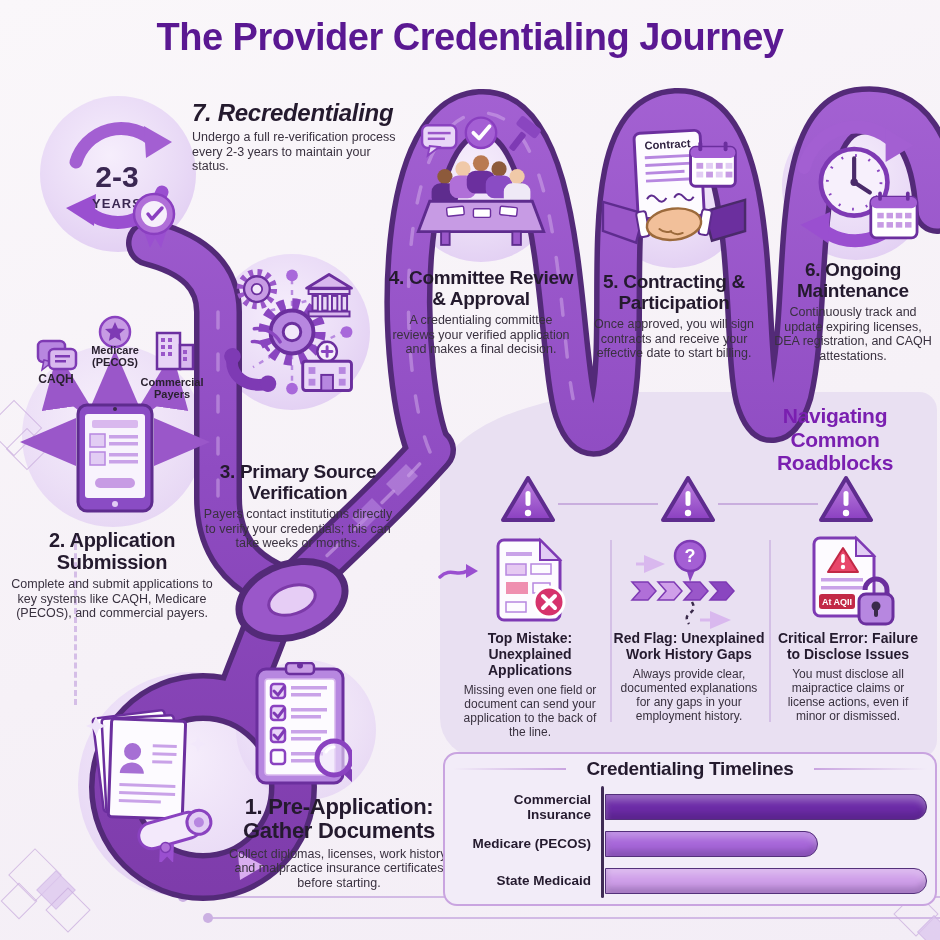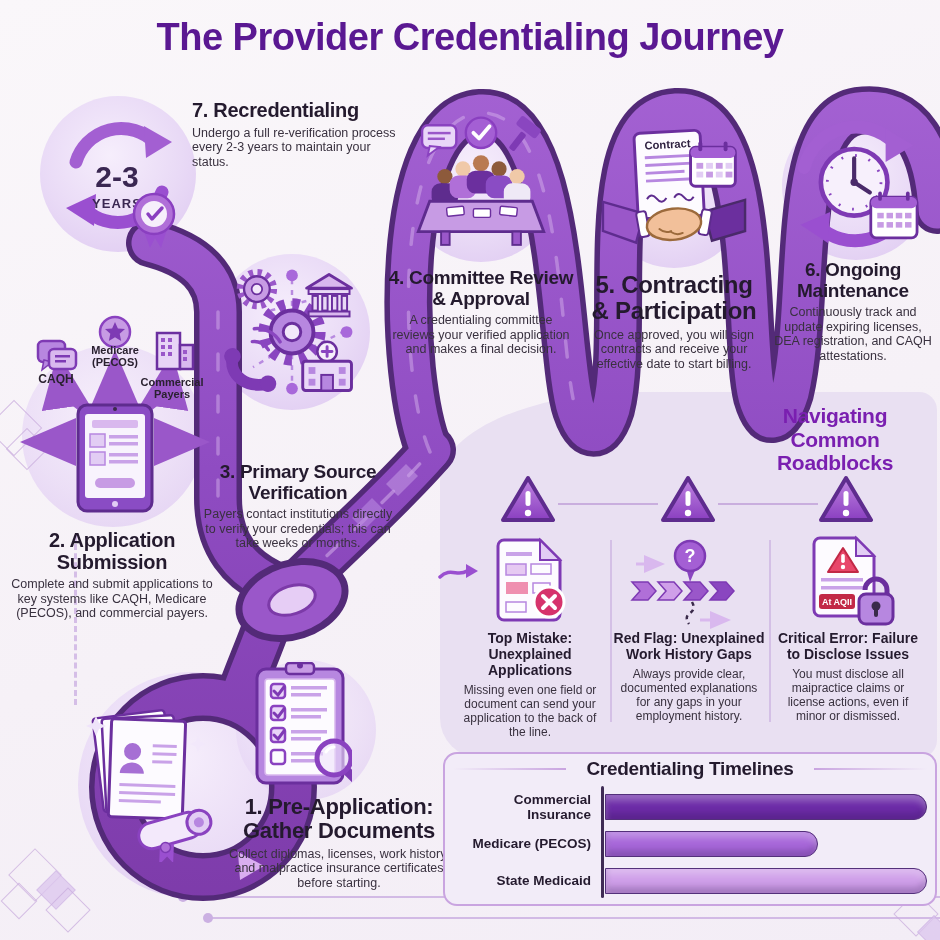--- a/index.html
+++ b/index.html
@@ -139,21 +139,21 @@
     <text x="77" y="91" text-anchor="middle" font-size="30" font-weight="bold" fill="#3a2752">2-3</text>
     <text x="77" y="112" text-anchor="middle" font-size="13" font-weight="bold" letter-spacing="1" fill="#3a2752">YEARS</text>
     <g transform="translate(114,118)">
       <polygon points="-12,12 -4,34 1,24 7,34 14,12" fill="#9a4fd0"></polygon>
       <circle r="20" fill="#b06fd8" stroke="#8a3fc0" stroke-width="2.5"></circle>
       <circle r="13" fill="#f6effb"></circle>
       <path d="M-6 0 L-2 5 L8 -6" stroke="#8a3fc0" stroke-width="3.5" fill="none" stroke-linecap="round" stroke-linejoin="round"></path>
     </g>
   </svg>
   <div class="abs" style="left:192px;top:100px;width:205px;">
-    <div class="step-title" style="font-size:20px;">7. Recredentialing</div>
+    <div class="step-title" style="font-size:24px;font-style:italic;">7. Recredentialing</div>
     <div class="step-body">Undergo a full re-verification process every 2-3 years to maintain your status.</div>
   </div>
 
   <svg class="abs" style="left:405px;top:110px;" width="152" height="152" viewBox="0 0 160 160">
     <g>
       <rect x="18" y="16" width="36" height="24" rx="6" fill="#e9d6f8" stroke="#8a42c0" stroke-width="2.5"></rect>
       <polygon points="26,38 24,48 36,39" fill="#e9d6f8" stroke="#8a42c0" stroke-width="2"></polygon>
       <rect x="24" y="23" width="24" height="2.6" fill="#9a57c9"></rect>
         <rect x="24" y="29" width="18" height="2.6" fill="#9a57c9"></rect>
     </g>
@@ -224,21 +224,21 @@
     <g>
       <polygon points="2,82 44,94 36,124 2,112" fill="#9a57c9" stroke="#5e2c8e" stroke-width="2.5"></polygon>
       <polygon points="148,80 106,92 114,122 148,112" fill="#6b2f9e" stroke="#4a2a6a" stroke-width="2.5"></polygon>
       <rect x="38" y="92" width="10" height="26" rx="3" fill="#fff" stroke="#5e2c8e" stroke-width="2" transform="rotate(-10 43 105)"></rect>
       <rect x="102" y="90" width="10" height="26" rx="3" fill="#fff" stroke="#5e2c8e" stroke-width="2" transform="rotate(10 107 103)"></rect>
       <ellipse cx="75" cy="105" rx="28" ry="16" fill="#f2c09a" stroke="#9c6a3c" stroke-width="2.5" transform="rotate(-7 75 105)"></ellipse>
       <path d="M60 110 q6 5 12 2 M72 113 q6 4 12 1" stroke="#9c6a3c" stroke-width="2" fill="none" stroke-linecap="round"></path>
     </g>
   </svg>
   <div class="abs ctr" style="left:585px;top:272px;width:178px;">
-    <div class="step-title" style="font-size:24px;">5. Contracting &amp; Participation</div>
+    <div class="step-title" style="font-size:19px;">5. Contracting &amp; Participation</div>
     <div class="step-body">Once approved, you will sign contracts and receive your effective date to start billing.</div>
   </div>
 
   <svg class="abs" style="left:782px;top:112px;" width="148" height="148" viewBox="0 0 160 160">
     <g fill="none" stroke-linecap="round">
       <path d="M24 60 A58 58 0 0 1 122 34" stroke="#a35fd2" stroke-width="14"></path>
       <polygon points="112,18 142,36 112,54" fill="#a35fd2"></polygon>
       <path d="M134 100 A58 58 0 0 1 40 124" stroke="#9a4fd0" stroke-width="14"></path>
       <polygon points="52,108 20,122 50,142" fill="#9a4fd0"></polygon>
     </g>

